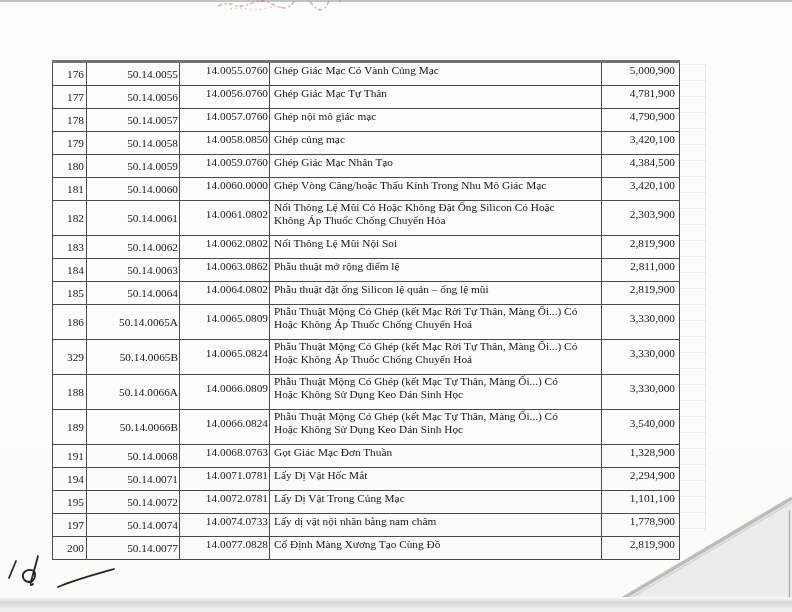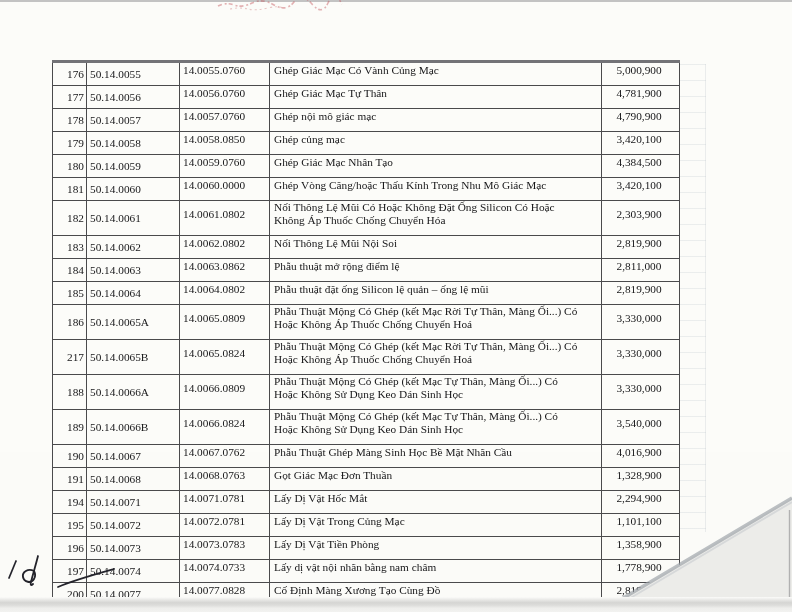--- a/index.html
+++ b/index.html
@@ -20,24 +20,24 @@
     border-right:1px solid rgba(150,162,178,.22);opacity:.8;}
 
   
   table.price{position:absolute;left:52px;top:60px;width:628px;
     border-collapse:collapse;table-layout:fixed;
     font-size:11.3px;line-height:13px;color:#161618;}
   table.price{border:1.5px solid #4a4a4c;border-top:3px solid #737377;}
   table.price td{border:1px solid #4a4a4c;vertical-align:middle;
     height:14px;overflow:hidden;white-space:normal;}
   td.c0{width:34px;text-align:right;padding:0 2px 0 0;}
-  td.c1{width:93px;text-align:left;padding:0 1px 0 3px;}
-  td.c2{width:90px;text-align:left;padding:0 1px 8px 3px;}
+  td.c1{width:93px;text-align:right;padding:0 1px 0 3px;}
+  td.c2{width:90px;text-align:right;padding:0 1px 8px 3px;}
   td.c3{width:332px;text-align:left;padding:0 20px 8px 4px;}
-  td.c4{width:78px;text-align:center;padding:0 4px 8px 1px;}
+  td.c4{width:78px;text-align:right;padding:0 4px 8px 1px;}
 
   
   .handwriting{position:absolute;left:0px;top:548px;width:135px;height:55px;}
 
   
   .corner{position:absolute;left:600px;top:490px;width:192px;height:122px;}
 
   
   .bottom-strip{position:absolute;left:0;top:597px;width:792px;height:15px;
     background:linear-gradient(to bottom,#fbfbf9 0%,#d5d5d3 38%,#dddddb 55%,
@@ -137,74 +137,60 @@
           <td class="c4">2,819,900</td>
         </tr>
         <tr>
           <td class="c0">186</td>
           <td class="c1">50.14.0065A</td>
           <td class="c2">14.0065.0809</td>
           <td class="c3">Phẫu Thuật Mộng Có Ghép (kết Mạc Rời Tự Thân, Màng Ối...) Có Hoặc Không Áp Thuốc Chống Chuyển Hoá</td>
           <td class="c4">3,330,000</td>
         </tr>
         <tr>
-          <td class="c0">217</td>
+          <td class="c0">329</td>
           <td class="c1">50.14.0065B</td>
           <td class="c2">14.0065.0824</td>
           <td class="c3">Phẫu Thuật Mộng Có Ghép (kết Mạc Rời Tự Thân, Màng Ối...) Có Hoặc Không Áp Thuốc Chống Chuyển Hoá</td>
           <td class="c4">3,330,000</td>
         </tr>
         <tr>
           <td class="c0">188</td>
           <td class="c1">50.14.0066A</td>
           <td class="c2">14.0066.0809</td>
           <td class="c3">Phẫu Thuật Mộng Có Ghép (kết Mạc Tự Thân, Màng Ối...) Có Hoặc Không Sử Dụng Keo Dán Sinh Học</td>
           <td class="c4">3,330,000</td>
         </tr>
         <tr>
           <td class="c0">189</td>
           <td class="c1">50.14.0066B</td>
           <td class="c2">14.0066.0824</td>
           <td class="c3">Phẫu Thuật Mộng Có Ghép (kết Mạc Tự Thân, Màng Ối...) Có Hoặc Không Sử Dụng Keo Dán Sinh Học</td>
           <td class="c4">3,540,000</td>
         </tr>
         <tr>
-          <td class="c0">190</td>
-          <td class="c1">50.14.0067</td>
-          <td class="c2">14.0067.0762</td>
-          <td class="c3">Phẫu Thuật Ghép Màng Sinh Học Bề Mặt Nhãn Cầu</td>
-          <td class="c4">4,016,900</td>
-        </tr>
-        <tr>
           <td class="c0">191</td>
           <td class="c1">50.14.0068</td>
           <td class="c2">14.0068.0763</td>
           <td class="c3">Gọt Giác Mạc Đơn Thuần</td>
           <td class="c4">1,328,900</td>
         </tr>
         <tr>
           <td class="c0">194</td>
           <td class="c1">50.14.0071</td>
           <td class="c2">14.0071.0781</td>
           <td class="c3">Lấy Dị Vật Hốc Mắt</td>
           <td class="c4">2,294,900</td>
         </tr>
         <tr>
           <td class="c0">195</td>
           <td class="c1">50.14.0072</td>
           <td class="c2">14.0072.0781</td>
           <td class="c3">Lấy Dị Vật Trong Củng Mạc</td>
           <td class="c4">1,101,100</td>
-        </tr>
-        <tr>
-          <td class="c0">196</td>
-          <td class="c1">50.14.0073</td>
-          <td class="c2">14.0073.0783</td>
-          <td class="c3">Lấy Dị Vật Tiền Phòng</td>
-          <td class="c4">1,358,900</td>
         </tr>
         <tr>
           <td class="c0">197</td>
           <td class="c1">50.14.0074</td>
           <td class="c2">14.0074.0733</td>
           <td class="c3">Lấy dị vật nội nhãn bằng nam châm</td>
           <td class="c4">1,778,900</td>
         </tr>
         <tr>
           <td class="c0">200</td>

